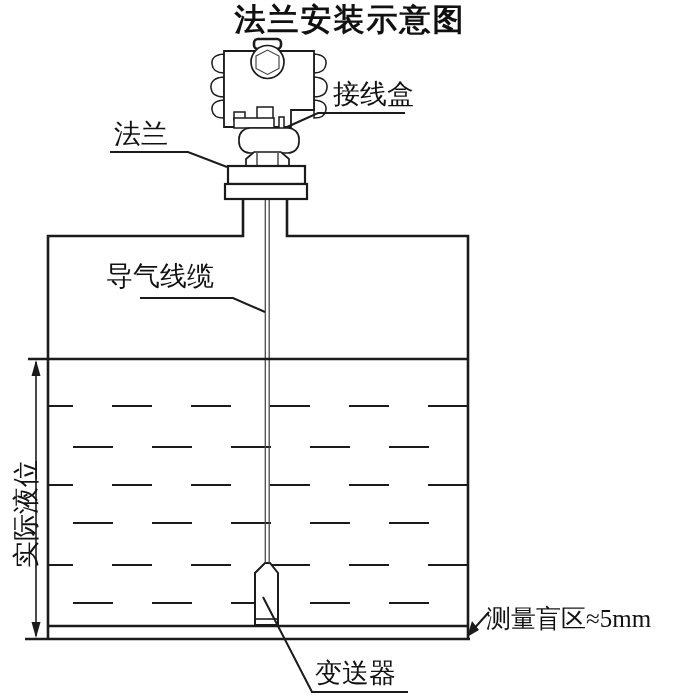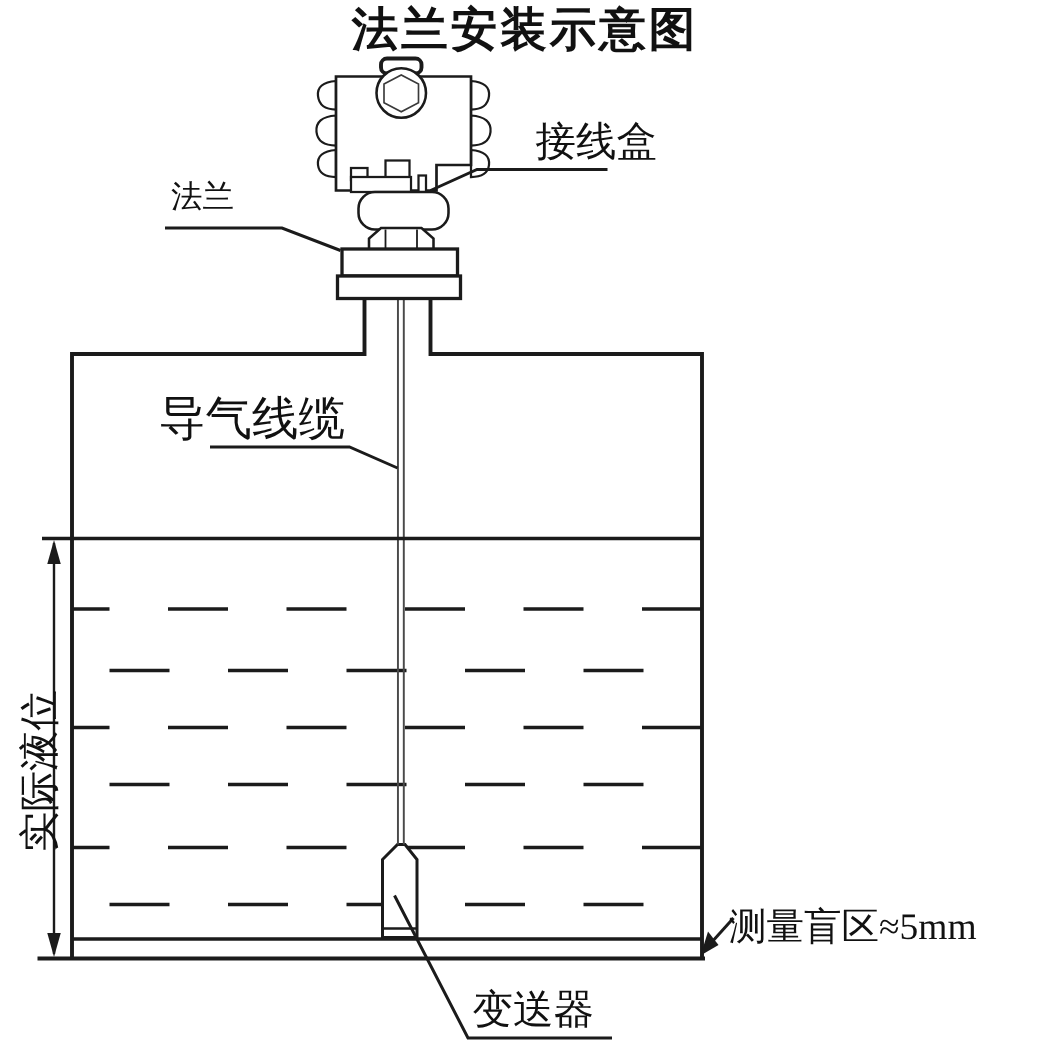--- a/index.html
+++ b/index.html
@@ -3,23 +3,23 @@
 <meta charset="utf-8">
 <style>
   html,body{margin:0;padding:0;background:#fff;}
   .stage{
     position:relative;width:681px;height:700px;background:#ffffff;overflow:hidden;
     font-family:"Liberation Sans","DejaVu Sans",sans-serif;color:#111111;
   }
   .stage svg{position:absolute;left:0;top:0;}
   .lbl{position:absolute;white-space:nowrap;color:#111111;line-height:1.1;}
   .lbl-title{left:0;top:3px;width:700px;text-align:center;font-size:31px;font-weight:bold;letter-spacing:2px;}
-  .lbl-junction{left:333px;top:80px;font-size:27px;margin-left:24px;}
-  .lbl-flange{left:114px;top:120px;font-size:21px;}
-  .lbl-cable{left:106px;top:262px;font-size:31px;}
+  .lbl-junction{left:333px;top:80px;font-size:27px;}
+  .lbl-flange{left:114px;top:120px;font-size:27px;}
+  .lbl-cable{left:106px;top:262px;font-size:27px;}
   .lbl-level{left:-59px;top:500px;width:170px;height:28px;text-align:center;font-size:27px;
              transform:rotate(-90deg);transform-origin:center;}
   .lbl-transmitter{left:315px;top:659px;font-size:27px;text-align:right;}
   .lbl-blindzone{left:486px;top:605px;font-size:25px;font-family:Liberation Serif, serif;}
 </style>
 </head>
 <body>
 
 <div class="stage">
 

